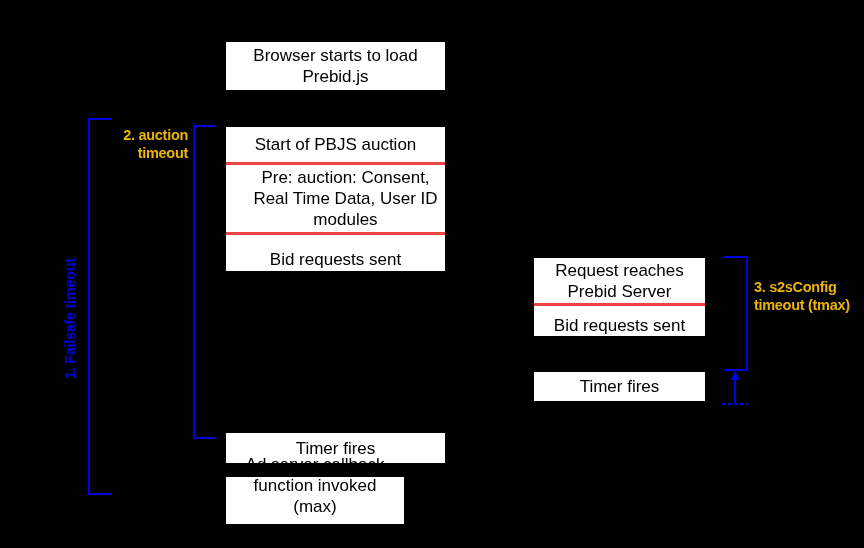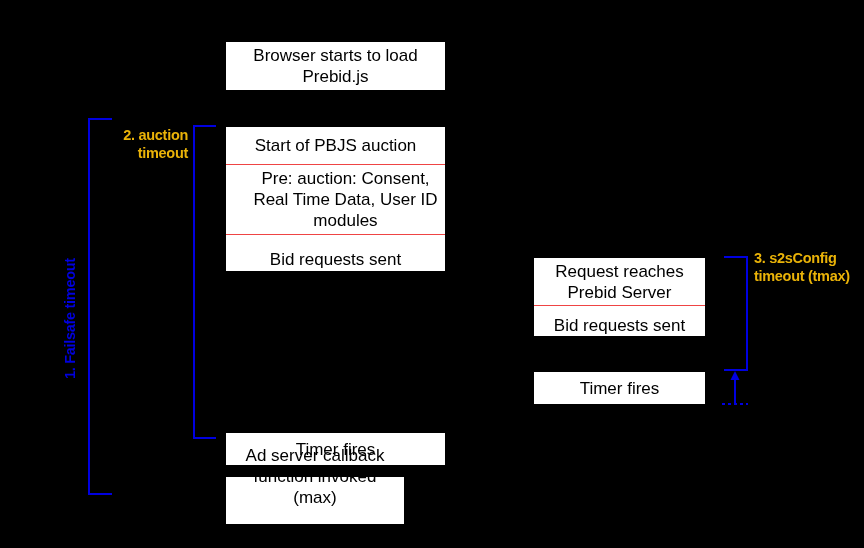--- a/index.html
+++ b/index.html
@@ -25,21 +25,21 @@
     box-sizing: border-box;
     display: flex;
     align-items: center;
     justify-content: center;
     text-align: center;
     font-family: "Liberation Sans", sans-serif;
     font-size: 17px;
     line-height: 21px;
     font-weight: 400;
     letter-spacing: 0px;
-    padding: 16px 6px;
+    padding: 7px 6px;
   }
 
   
   .stack {
     position: absolute;
     background: #ffffff;
     box-sizing: border-box;
     overflow: hidden;
   }
   .stack .row {
@@ -47,21 +47,21 @@
     width: 100%;
     box-sizing: border-box;
     display: flex;
     align-items: center;
     justify-content: center;
     text-align: center;
     color: #000000;
     font-size: 17px;
     line-height: 21px;
     padding: 0 6px;
-    border-bottom: 1px solid #ef4444;
+    border-bottom: 3px solid #ef4444;
   }
   .stack .row.last { border-bottom: none; align-items: flex-end; }
 
   
   .blue-label {
     position: absolute;
     color: #eab308;
     font-family: "Liberation Sans", sans-serif;
     font-size: 14.5px;
     line-height: 18px;
@@ -150,21 +150,21 @@
       <span>Bid requests sent</span>
     </div>
   </div>
 
   <div class="box" style="left:534px; top:372px; width:171px; height:29px;">
     <span>Timer fires</span>
   </div>
 
   <div class="bracket-right" style="left:724px; top:256px; width:24px; height:115px;"></div>
 
-  <div class="blue-label" style="left:754px; top:249px; width:110px;">3. s2sConfig
+  <div class="blue-label" style="left:754px; top:278px; width:110px;">3. s2sConfig
 timeout (tmax)</div>
 
   <svg class="arrow-svg" width="46" height="50" style="left:712px; top:368px;" viewBox="0 0 46 50">
 
     <line x1="10" y1="36" x2="36" y2="36" stroke="#0000E0" stroke-width="2" stroke-dasharray="3 3"></line>
 
     <line x1="23" y1="36" x2="23" y2="9" stroke="#0000E0" stroke-width="2"></line>
 
     <polygon points="23,3 18.5,12 27.5,12" fill="#0000E0"></polygon>
   </svg>

